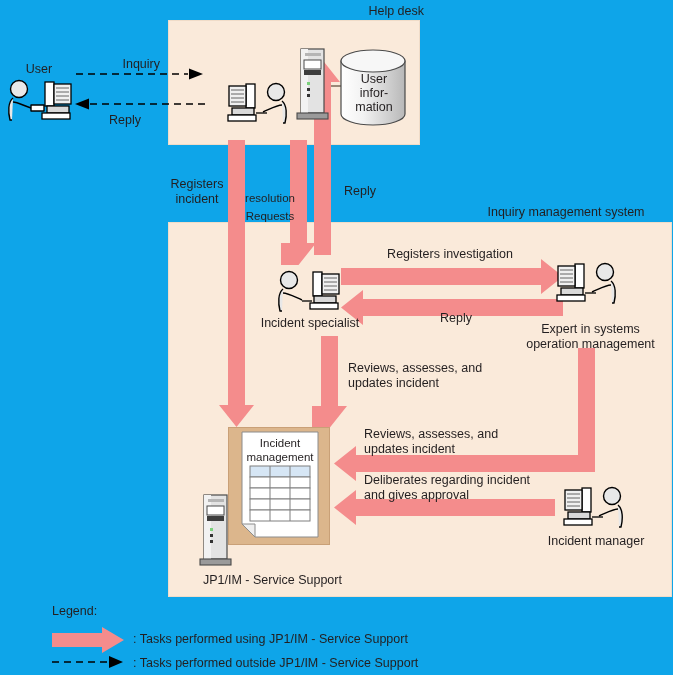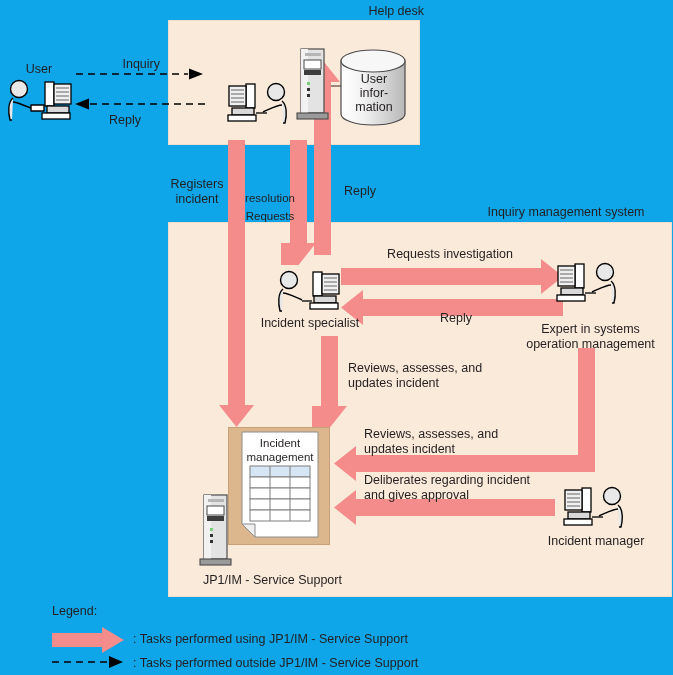--- a/index.html
+++ b/index.html
@@ -222,21 +222,21 @@
     <g stroke="#000000" stroke-width="1.4" fill="#e8e8e8" stroke-linejoin="round">
       <circle cx="52" cy="10" r="8.5"></circle>
       <path d="M58,19 C63,23 63,33 61,41 L59,41"></path>
       <path d="M58,23 C53,23 46,27 39,30"></path>
     </g>
     <line x1="32" y1="31" x2="43" y2="31" stroke="#000000" stroke-width="1.3"></line>
   </svg>
   <div class="lbl ctr" style="left:513px; top:322px; width:155px;">Expert in systems</div>
   <div class="lbl ctr" style="left:513px; top:337px; width:155px;">operation management</div>
 
-  <div class="lbl ctr" style="left:340px; top:247px; width:220px;">Requests investigation</div>
+  <div class="lbl ctr" style="left:340px; top:247px; width:220px;">Registers investigation</div>
   <div class="lbl ctr" style="left:406px; top:311px; width:100px;">Reply</div>
 
   <div class="lbl" style="left:348px; top:361px;">Reviews, assesses, and</div>
   <div class="lbl" style="left:348px; top:376px;">updates incident</div>
 
   <div class="lbl" style="left:364px; top:427px;">Reviews, assesses, and</div>
   <div class="lbl" style="left:364px; top:442px;">updates incident</div>
 
   <div class="lbl" style="left:364px; top:473px;">Deliberates regarding incident</div>
   <div class="lbl" style="left:364px; top:488px;">and gives approval</div>

